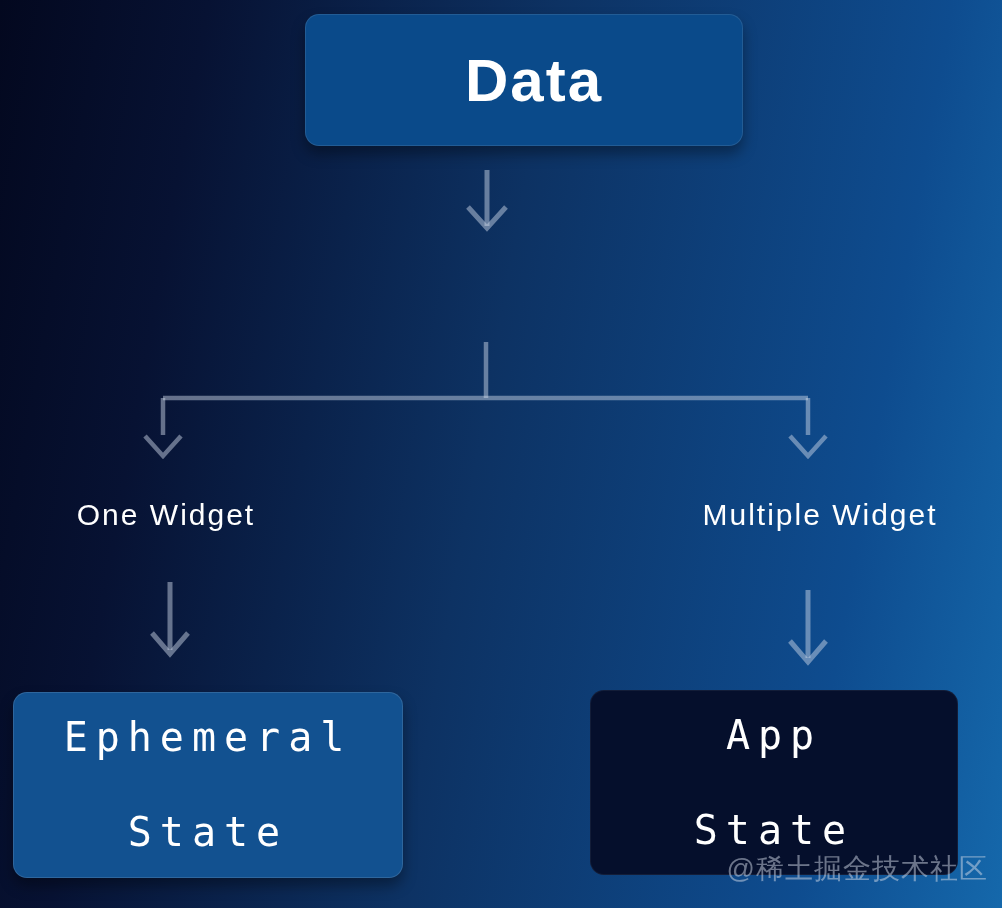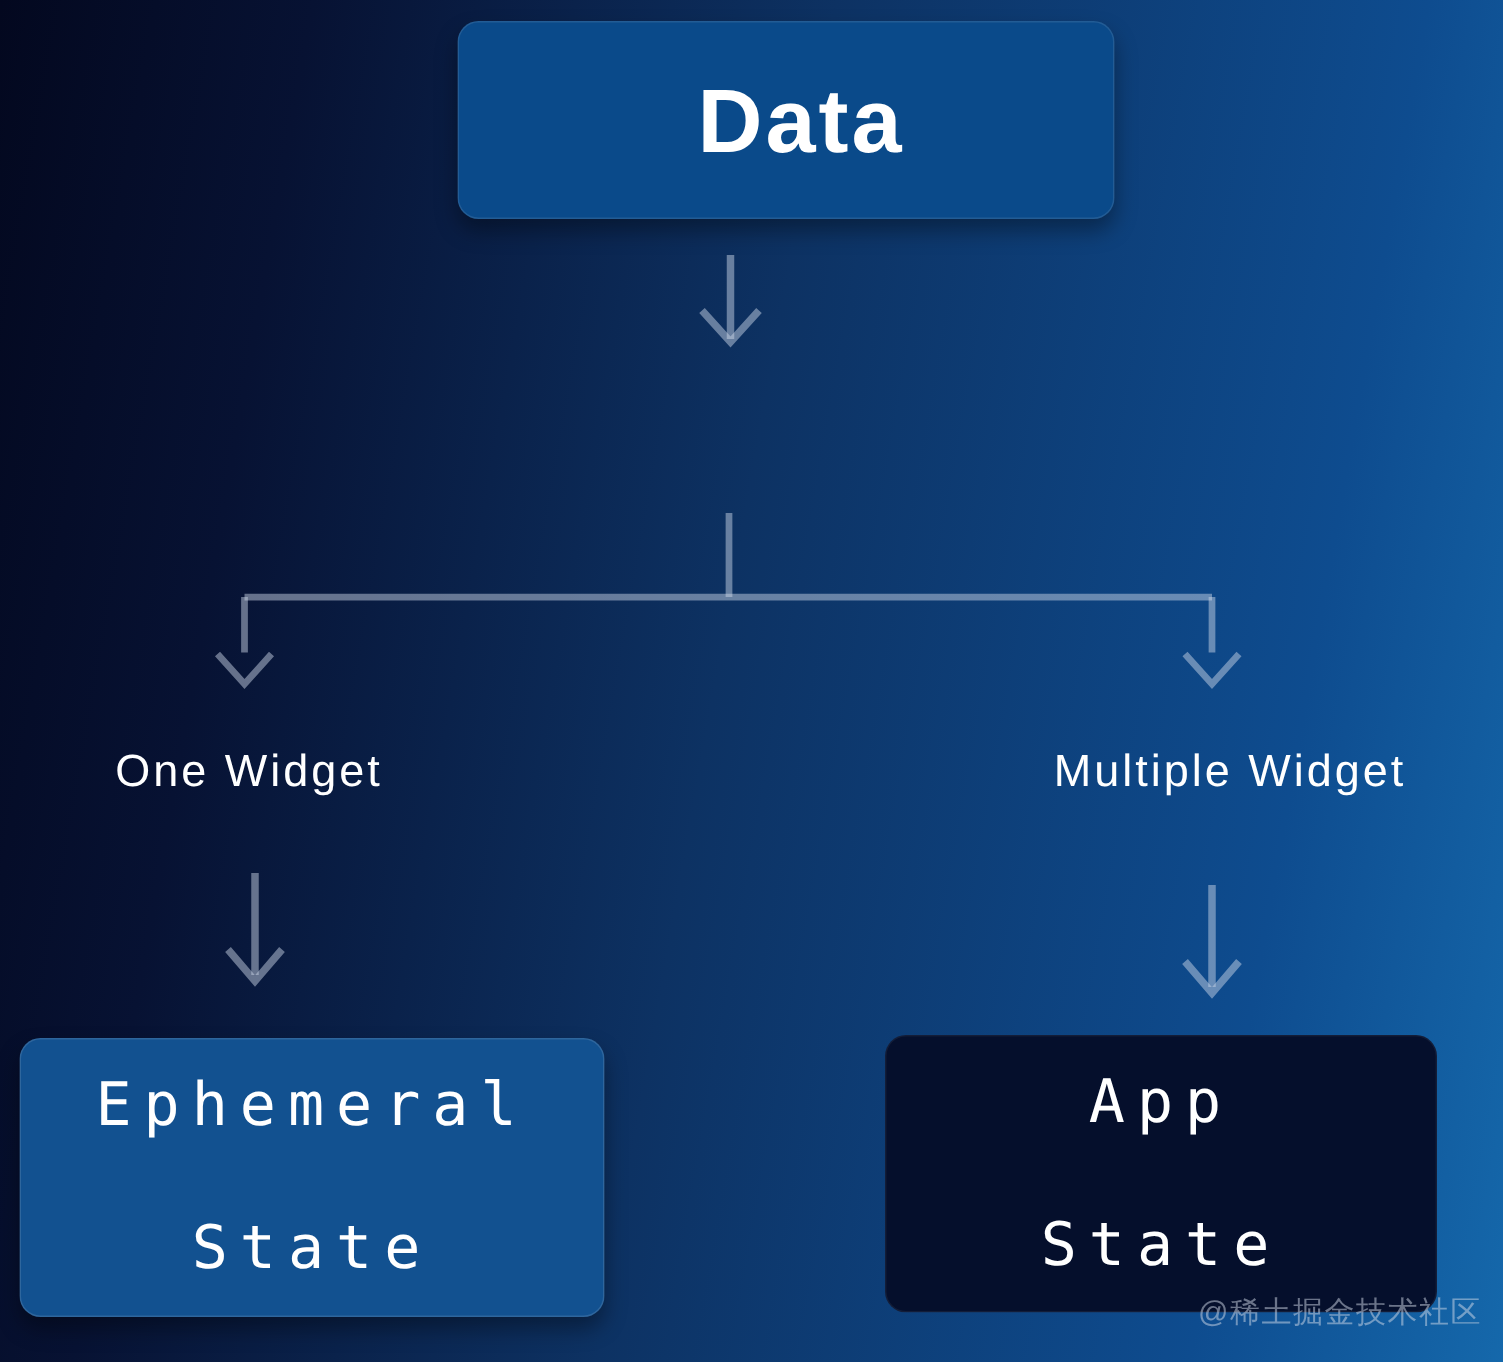--- a/index.html
+++ b/index.html
@@ -90,21 +90,21 @@
     left: 590px; top: 690px;
     width: 368px; height: 185px;
     background: #050f2c;
     border: 1px solid rgba(255,255,255,0.06);
     align-items: center;
   }
   .result-line { display: block; }
   .watermark {
     position: absolute;
     right: 14px; bottom: 20px;
-    font-size: 20px;
+    font-size: 28px;
     letter-spacing: 1px;
     color: rgba(210,218,232,0.50);
     white-space: nowrap;
   }
 </style>
 </head>
 <body>
 
 <div class="stage">
 

